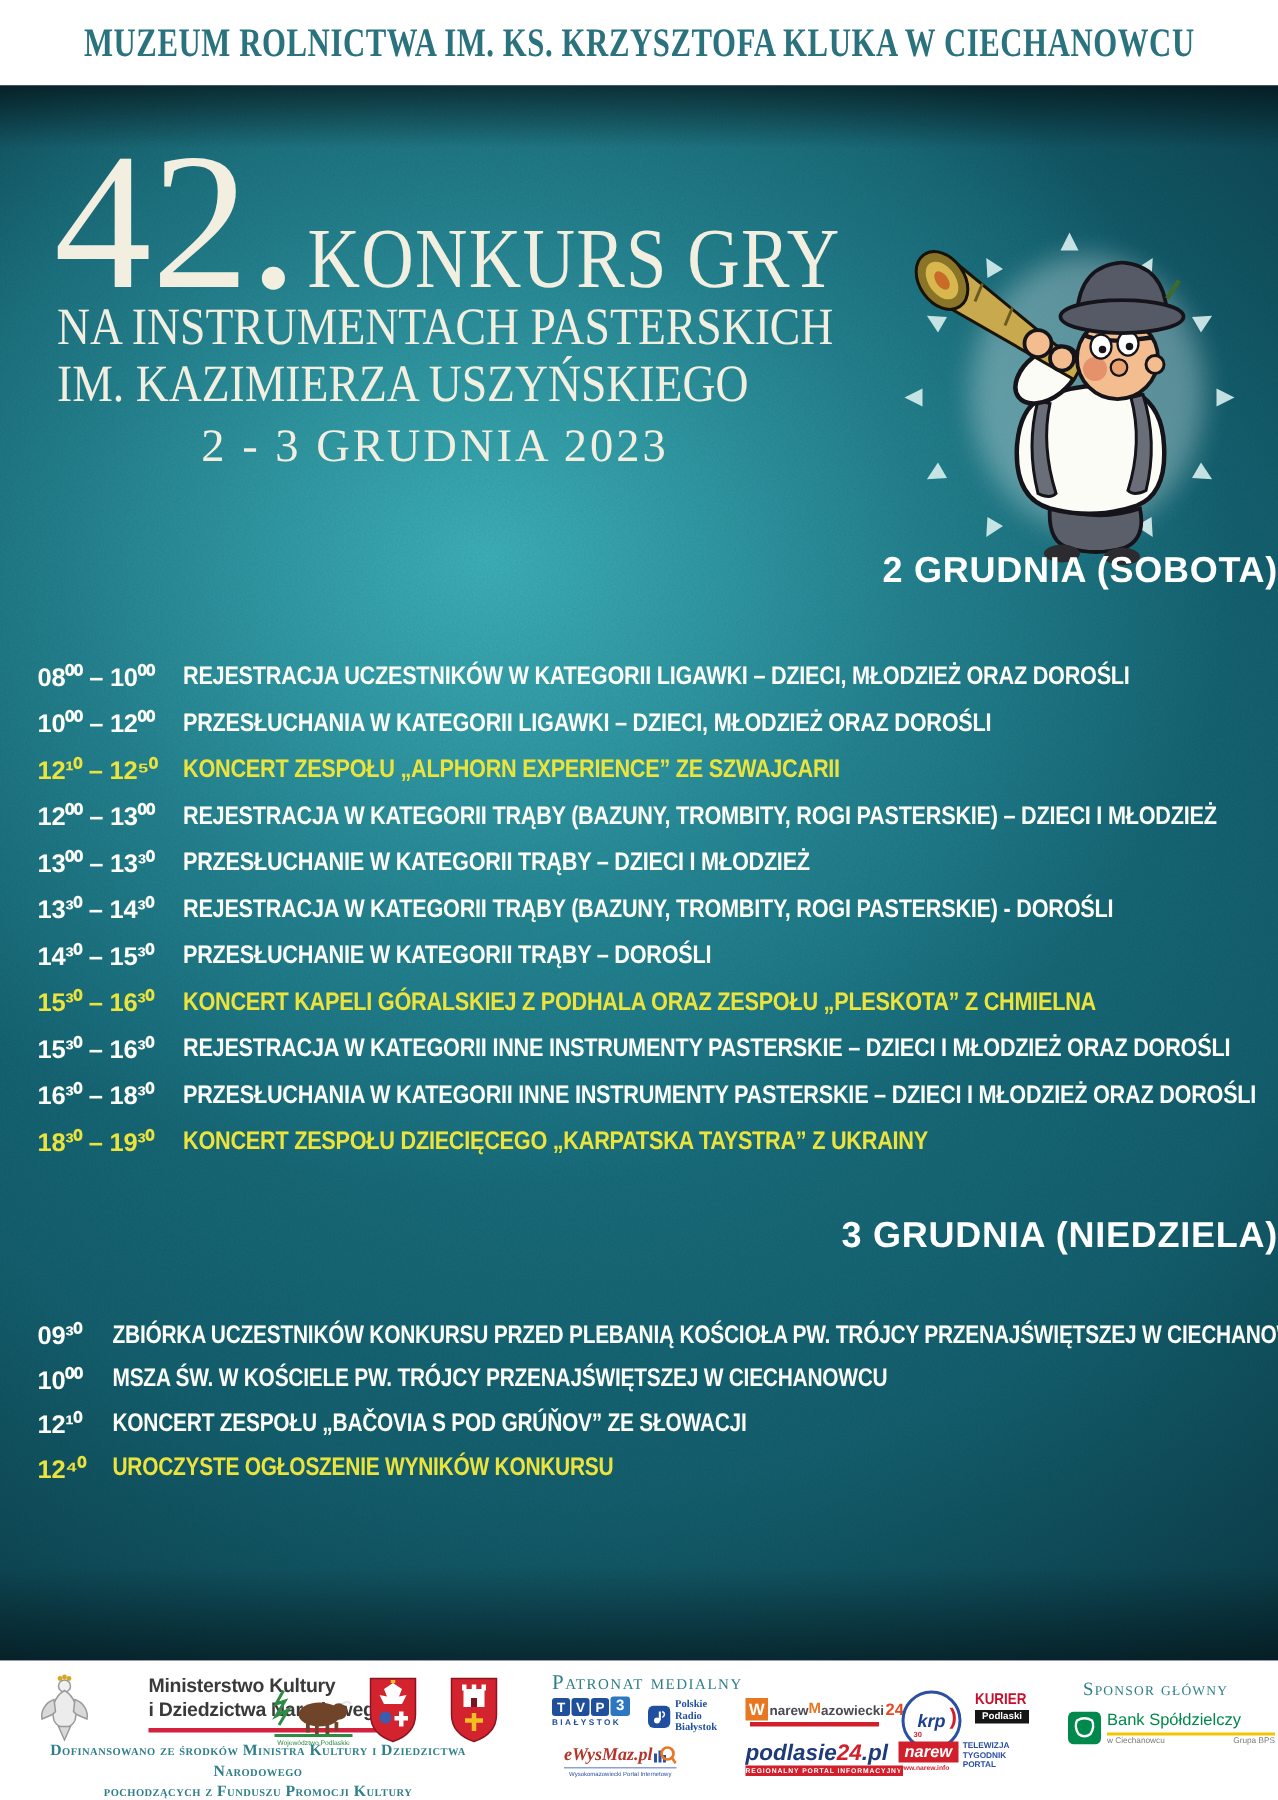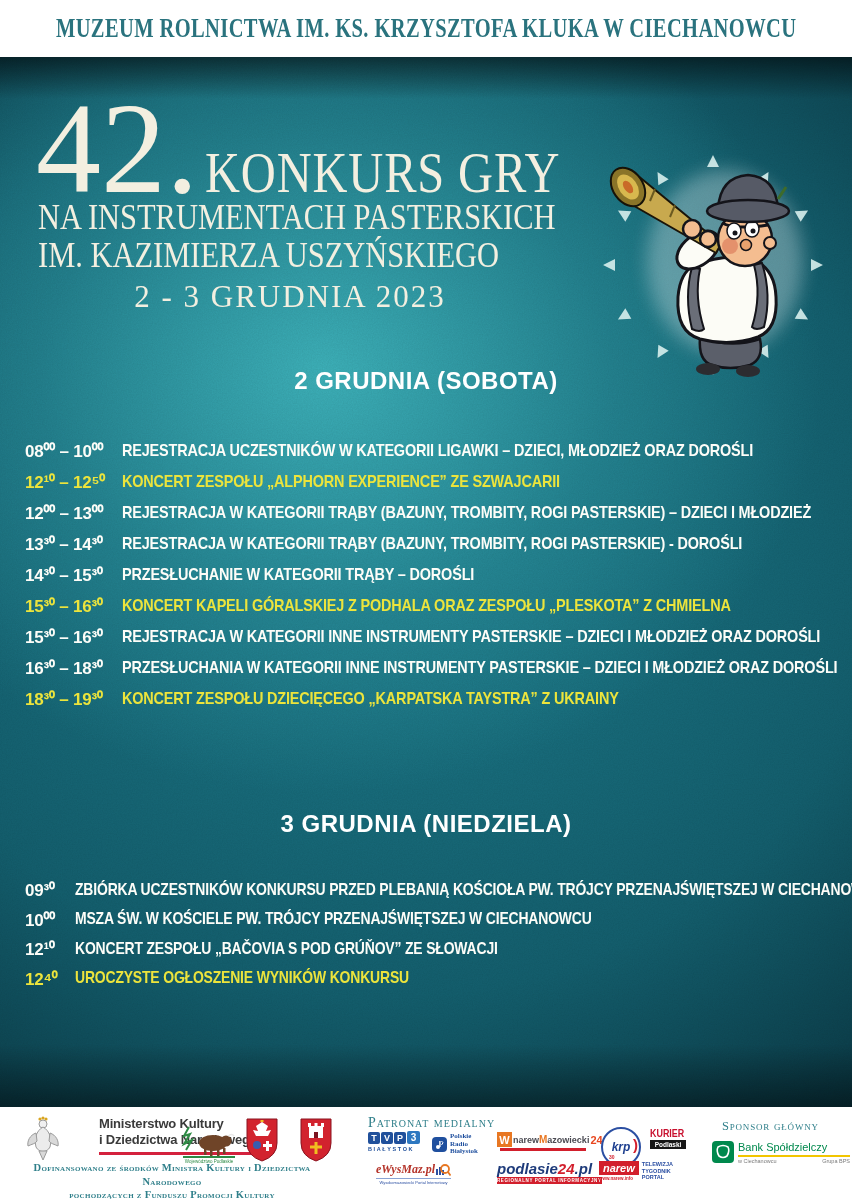--- a/index.html
+++ b/index.html
@@ -28,21 +28,21 @@
   .title-row{position:absolute;left:36px;top:26px;display:flex;align-items:baseline;}
   .t-num{font-family:"Liberation Serif",serif;font-size:130px;line-height:1;color:#f3efe0;}
   .t-main{font-family:"Liberation Serif",serif;font-size:57px;color:#f3efe0;margin-left:6px;
           letter-spacing:1px;transform:scaleX(0.85);transform-origin:left bottom;white-space:nowrap;display:inline-block;}
   .t-sub1{position:absolute;left:38px;top:141px;font-size:35px;transform:scaleX(0.87);}
   .t-sub2{position:absolute;left:38px;top:179px;font-size:35px;transform:scaleX(0.87);}
   .t-date{position:absolute;left:10px;top:222px;width:560px;text-align:center;font-size:31px;letter-spacing:2px;}
 
   .mascot{position:absolute;left:580px;top:30px;}
 
-  .sec-h{position:absolute;left:0;width:852px;text-align:center;font-weight:700;font-size:24px;
+  .sec-h{position:absolute;left:0;width:852px;text-align:right;font-weight:700;font-size:24px;
          color:#fff;letter-spacing:.5px;}
   .sat-h{top:310px;}
   .sun-h{top:753px;}
 
   .rows{position:absolute;left:25px;right:10px;}
   .sat-rows{top:378px;}
   .sun-rows{top:818px;}
   .row{display:flex;align-items:center;height:31px;white-space:nowrap;
        font-weight:700;font-size:17px;color:#fdfdf8;letter-spacing:-.2px;}
   .sun-rows .row{height:29.5px;}
@@ -215,27 +215,35 @@
       <circle cx="128" cy="152" r="8" fill="#f4bd90" stroke="#14141a" stroke-width="2.5"></circle>
     </svg>
 
     <div class="sec-h sat-h">2 GRUDNIA (SOBOTA)</div>
     <div class="rows sat-rows">
 
     <div class="row">
           <span class="rt">08⁰⁰ – 10⁰⁰</span>
           <span class="rx">REJESTRACJA UCZESTNIKÓW W KATEGORII LIGAWKI – DZIECI, MŁODZIEŻ ORAZ DOROŚLI</span>
         </div>
+        <div class="row">
+          <span class="rt">10⁰⁰ – 12⁰⁰</span>
+          <span class="rx">PRZESŁUCHANIA W KATEGORII LIGAWKI – DZIECI, MŁODZIEŻ ORAZ DOROŚLI</span>
+        </div>
         <div class="row hl">
           <span class="rt">12¹⁰ – 12⁵⁰</span>
           <span class="rx">KONCERT ZESPOŁU „ALPHORN EXPERIENCE” ZE SZWAJCARII</span>
         </div>
         <div class="row">
           <span class="rt">12⁰⁰ – 13⁰⁰</span>
           <span class="rx">REJESTRACJA W KATEGORII TRĄBY (BAZUNY, TROMBITY, ROGI PASTERSKIE) – DZIECI I MŁODZIEŻ</span>
+        </div>
+        <div class="row">
+          <span class="rt">13⁰⁰ – 13³⁰</span>
+          <span class="rx">PRZESŁUCHANIE W KATEGORII TRĄBY – DZIECI I MŁODZIEŻ</span>
         </div>
         <div class="row">
           <span class="rt">13³⁰ – 14³⁰</span>
           <span class="rx">REJESTRACJA W KATEGORII TRĄBY (BAZUNY, TROMBITY, ROGI PASTERSKIE) - DOROŚLI</span>
         </div>
         <div class="row">
           <span class="rt">14³⁰ – 15³⁰</span>
           <span class="rx">PRZESŁUCHANIE W KATEGORII TRĄBY – DOROŚLI</span>
         </div>
         <div class="row hl">

